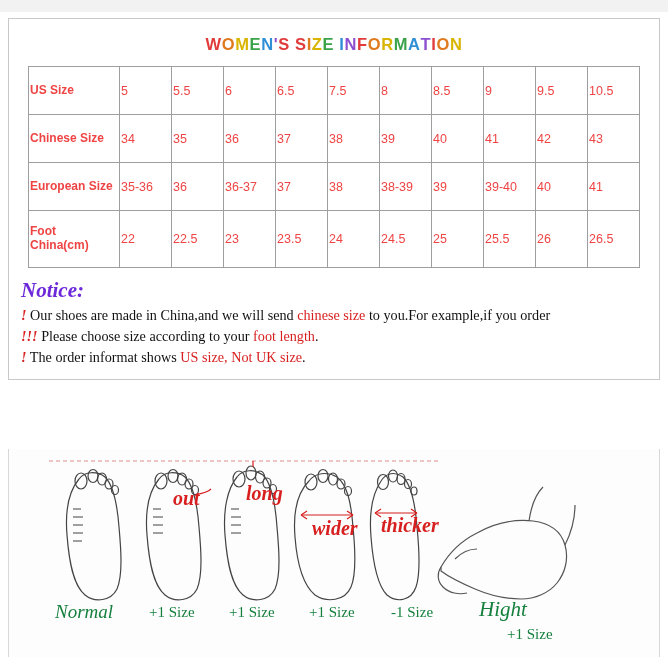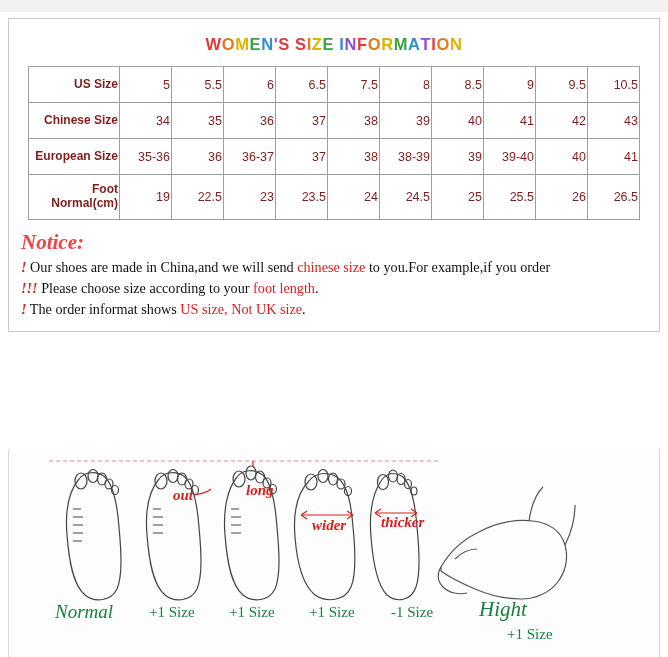--- a/index.html
+++ b/index.html
@@ -36,45 +36,45 @@
   .title span{display:inline-block;}
   
   table.size{
     border-collapse:collapse;
     width:612px;
     margin:0 auto;
     table-layout:fixed;
   }
   table.size td{
     border:1px solid #9e9e9e;
-    text-align:right;
+    text-align:left;
     font-size:12.5px;
-    color:#7f1d1d;
+    color:#ef4444;
     height:31px;
-    padding:2px 1px;
+    padding:8px 1px;
     font-family:"Liberation Sans", sans-serif;
   }
   table.size td.rowhead{
     font-weight:bold;
     width:88px;
     font-size:12px;
     line-height:1.15;
   }
   table.size tr.footlen td{height:40px;}
   
   .notice{
     padding:8px 10px 10px 12px;
     font-family:"Liberation Serif", serif;
   }
   .notice h2{
     margin:2px 0 4px 0;
     font-size:21px;
     font-style:italic;
     font-weight:bold;
-    color:#ef4444;
+    color:#6d28d9;
     font-family:"Liberation Serif", serif;
   }
   .notice p{
     margin:3px 0;
     font-size:14.2px;
     color:#111;
     line-height:1.25;
     font-family:"Liberation Serif", serif;
   }
   .bang{color:#d81f1f;font-style:italic;font-weight:bold;}
@@ -105,21 +105,21 @@
   .cap-2{left:220px;top:155px;font-style:normal;font-size:15px;}
   .cap-3{left:300px;top:155px;font-style:normal;font-size:15px;}
   .cap-4{left:382px;top:155px;font-style:normal;font-size:15px;}
   .cap-hight{left:470px;top:148px;font-size:21px;}
   .cap-hight2{left:498px;top:177px;font-style:normal;font-size:15px;}
   .lab{
     position:absolute;
     color:#d81f1f;
     font-weight:bold;
     font-family:"Liberation Serif", serif;
-    font-size:15px;
+    font-size:20px;
     font-style:italic;
     white-space:nowrap;
   }
   .lab-out{left:164px;top:38px;}
   .lab-long{left:237px;top:33px;}
   .lab-wider{left:303px;top:68px;}
   .lab-narrow{left:372px;top:65px;}
 </style>
 </head>
 <body>
@@ -167,23 +167,23 @@
             <td>38</td>
             <td>38-39</td>
             <td>39</td>
             <td>39-40</td>
             <td>40</td>
             <td>41</td>
           </tr>
           <tr class="footlen">
             <td class="rowhead">
               <div>Foot</div>
-              <div>Normal(cm)</div>
+              <div>China(cm)</div>
             </td>
-            <td>19</td>
+            <td>22</td>
             <td>22.5</td>
             <td>23</td>
             <td>23.5</td>
             <td>24</td>
             <td>24.5</td>
             <td>25</td>
             <td>25.5</td>
             <td>26</td>
             <td>26.5</td>
           </tr>

